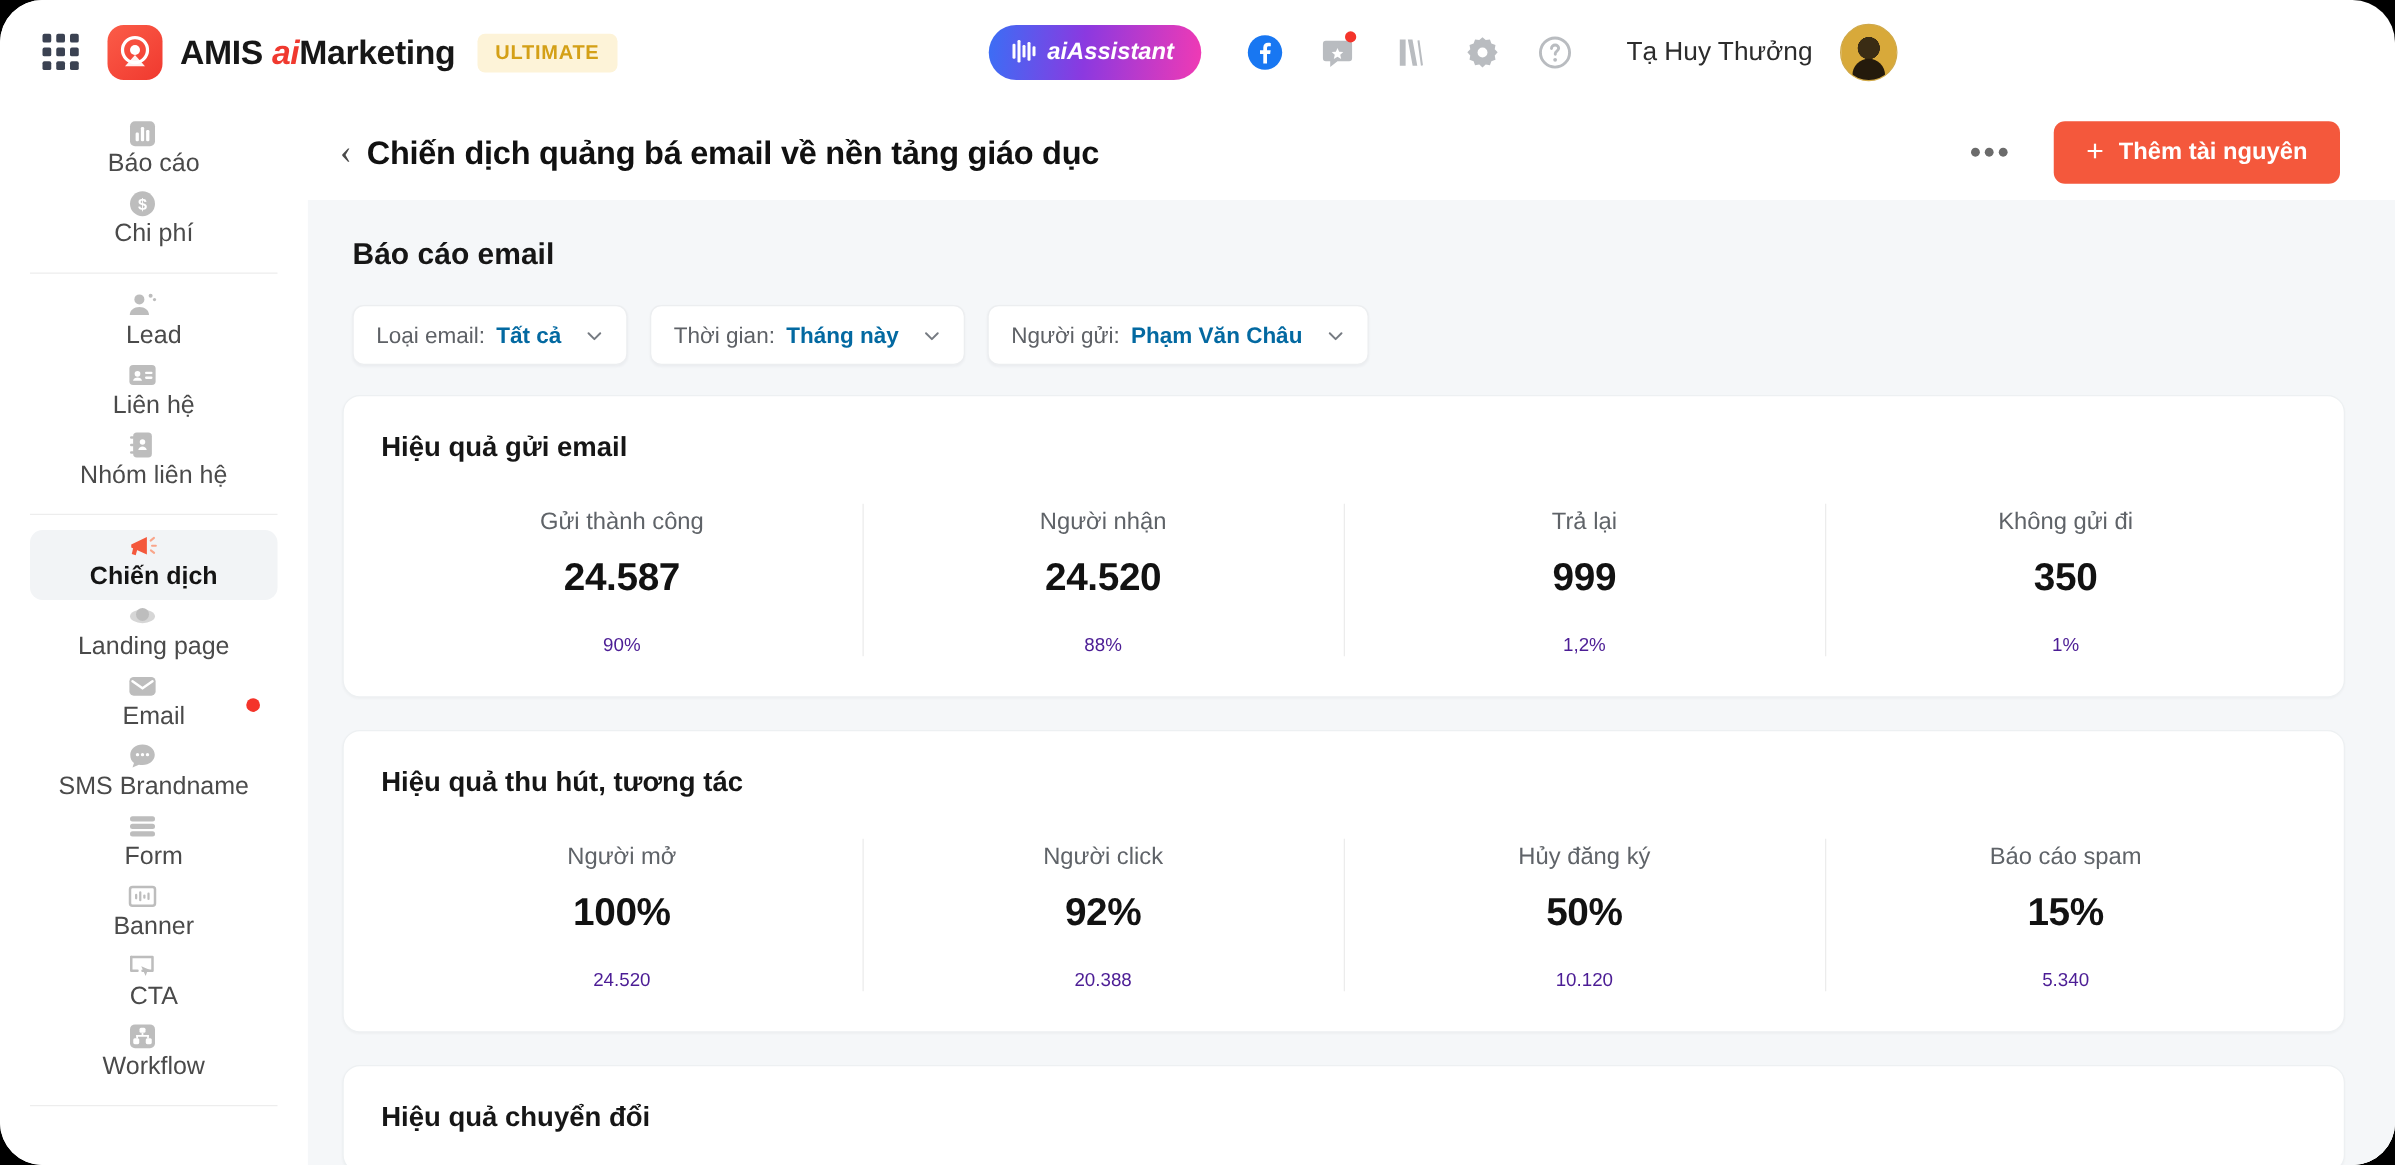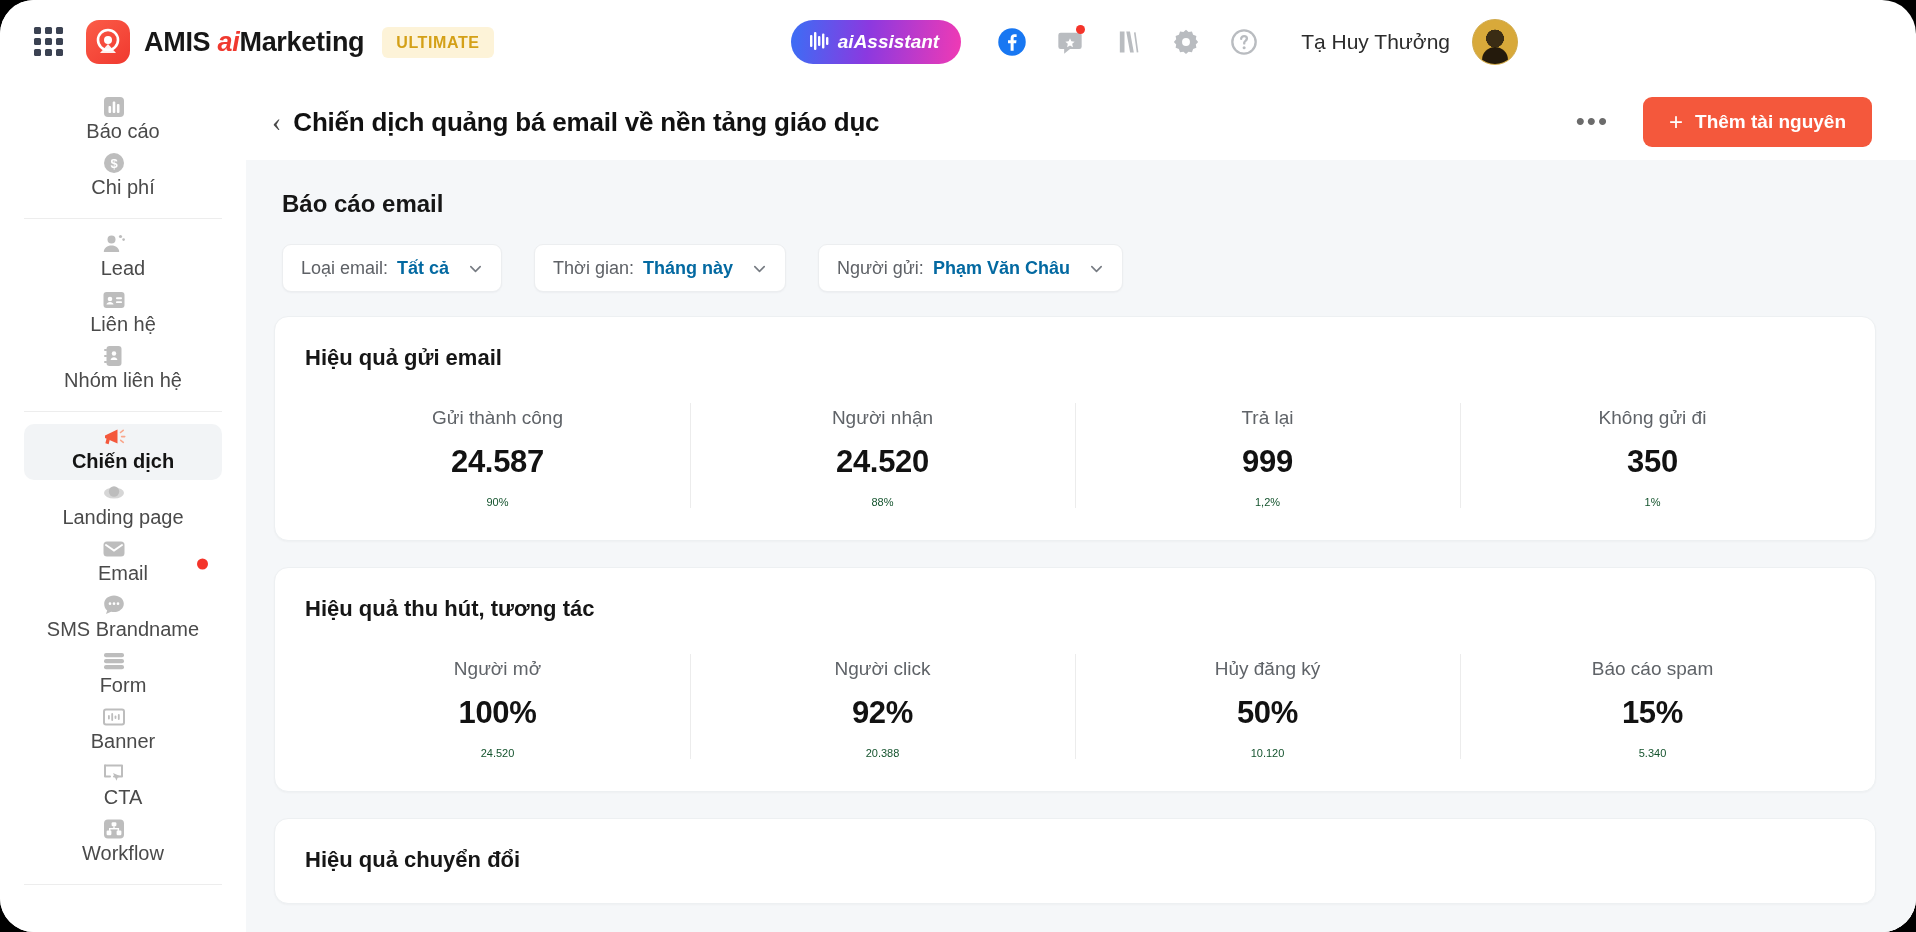--- a/index.html
+++ b/index.html
@@ -174,21 +174,21 @@
   .add-btn .plus { font-size: 24px; font-weight: normal; }
 
   .content {
     background: #f5f7f9;
     height: 772px;
     padding: 0 40px 0 28px;
     overflow: hidden;
   }
   .section-title { font-size: 24px; font-weight: bold; color: #161616; padding: 30px 0 0 8px; }
 
-  .filters { display: flex; gap: 32px; padding: 26px 0 24px 8px; }
+  .filters { display: flex; gap: 18px; padding: 26px 0 24px 8px; }
   .filter {
     background: #fff; border: 1px solid #eceef0;
     border-radius: 9px; height: 48px;
     display: flex; align-items: center; gap: 9px;
     padding: 0 18px;
     font-size: 18px; color: #5e6166;
     cursor: pointer; white-space: nowrap;
     box-shadow: 0 1px 2px rgba(16,24,40,.04);
   }
   .filter b { color: #0369a1; font-weight: bold; }
@@ -208,21 +208,21 @@
     flex: 1; text-align: center;
     padding: 6px 0 2px;
     position: relative;
   }
   .metric + .metric::before {
     content: ""; position: absolute; left: 0; top: 2px; bottom: 2px;
     width: 1px; background: #ececec;
   }
   .metric .m-label { font-size: 19px; color: #5f6368; }
   .metric .m-value { font-size: 31px; font-weight: bold; color: #121212; margin-top: 15px; letter-spacing: -0.3px; }
-  .metric .m-sub { font-size: 11px; color: #14532d; margin-top: 16px; }
+  .metric .m-sub { font-size: 15px; color: #4c1d95; margin-top: 28px; }
 </style>
 </head>
 <body>
 
 <div id="app">
 
   <div class="topbar">
     <div class="grid-icon">
       <i></i>
         <i></i>

